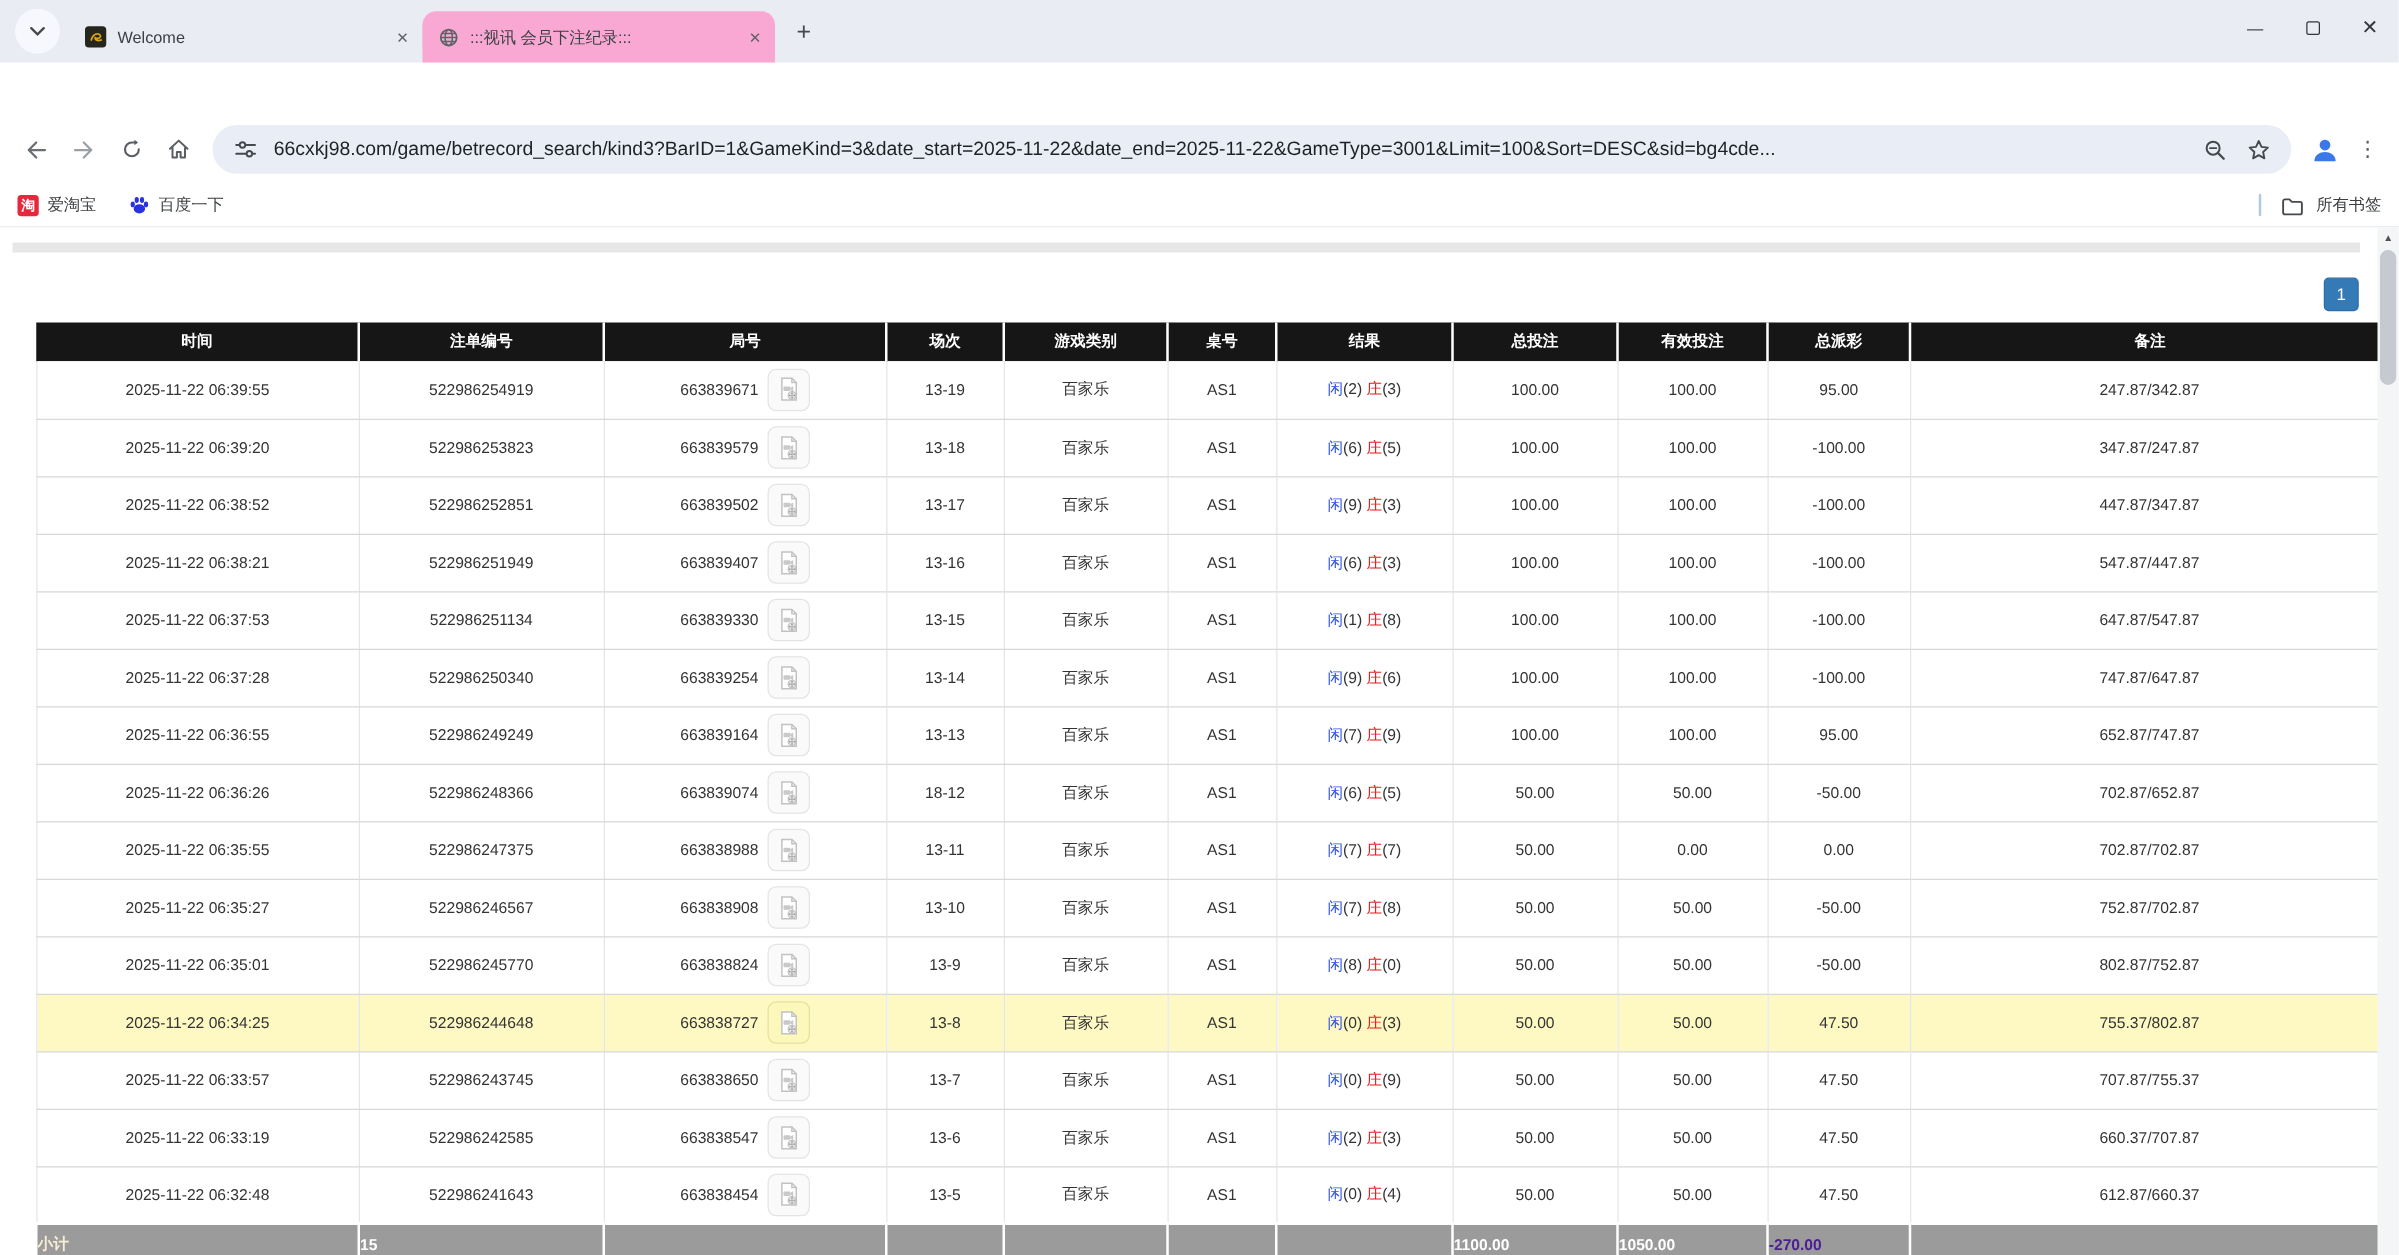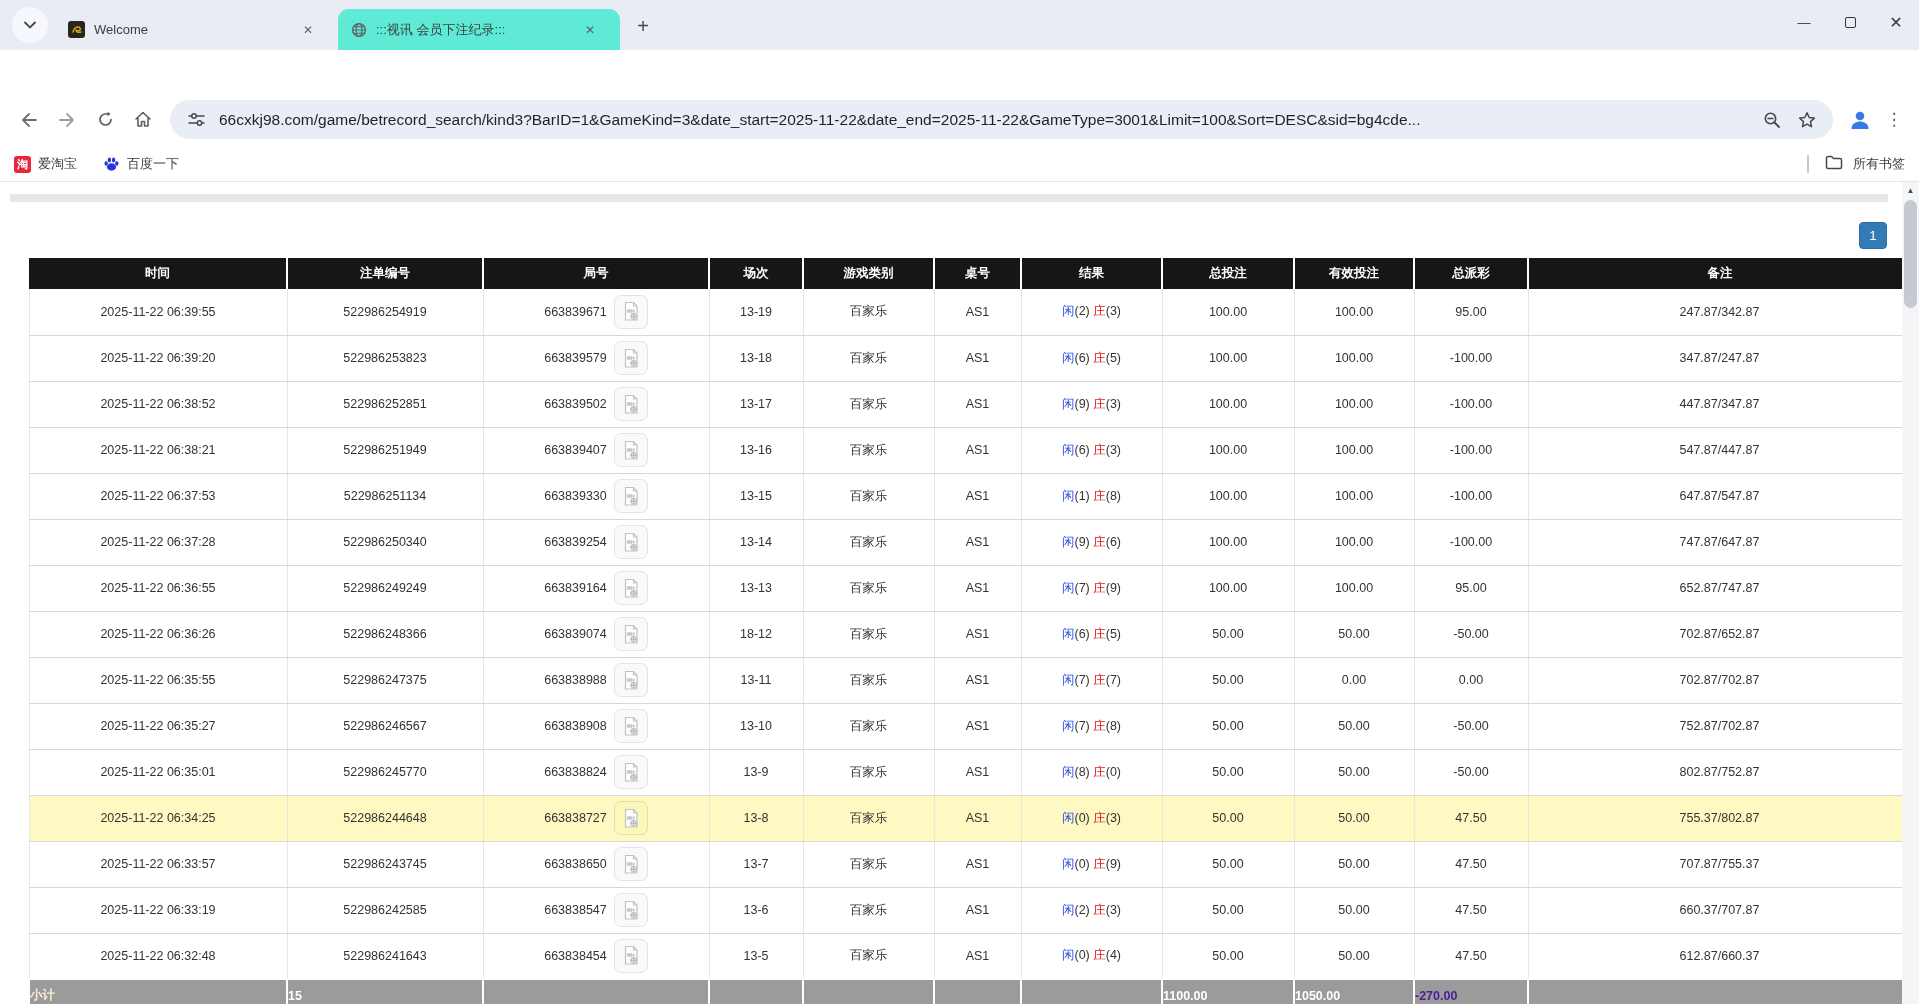--- a/index.html
+++ b/index.html
@@ -1,23 +1,23 @@
 <!DOCTYPE html>
 <html><head>
 <meta charset="utf-8">
 <style>
   * { margin:0; padding:0; box-sizing:border-box; font-family:"Liberation Sans","DejaVu Sans",sans-serif; }
   html,body { width:1919px; height:1004px; overflow:hidden; background:#fff; }
 
   
   .tabstrip { height:50px; background:#e9ecf3; display:flex; align-items:flex-end; padding:0 6px; position:relative; }
   .tab-search { width:36px; height:36px; border-radius:50%; background:#f6f8fd; display:flex; align-items:center; justify-content:center; margin:0 8px 7px 6px; color:#45494e; cursor:pointer; }
-  .tab { width:282px; height:41px; display:flex; align-items:center; gap:9px; padding:0 21px 0 12px; border-radius:11px 11px 0 0; color:#3c4043; font-size:13px; position:relative; }
+  .tab { width:282px; height:41px; display:flex; align-items:center; gap:9px; padding:0 7px 0 12px; border-radius:11px 11px 0 0; color:#3c4043; font-size:13px; position:relative; }
   .tab .sep { position:absolute; right:-1px; top:10px; height:20px; width:1px; background:#c4c7ce; }
-  .tab.active { background:#5eead4; }
+  .tab.active { background:#f9a8d4; }
   .tab-title { flex:1; white-space:nowrap; overflow:hidden; text-overflow:ellipsis; }
   .tab-close { width:18px; height:18px; border-radius:50%; display:flex; align-items:center; justify-content:center; font-size:12px; color:#5f6368; }
   .favicon { width:17px; height:17px; flex:0 0 auto; display:flex; align-items:center; justify-content:center; }
   .welcome-fav { background:#26261e; border-radius:3px; }
   .new-tab { width:30px; height:30px; margin:0 0 9px 8px; display:flex; align-items:center; justify-content:center; font-size:20px; color:#45494e; border-radius:50%; }
   .win-controls { position:absolute; right:0; top:0; height:44px; display:flex; }
   .win-btn { width:46px; height:44px; display:flex; align-items:center; justify-content:center; color:#33363a; font-size:13px; }
   .maxi-box { width:11px; height:11px; border:1.4px solid #33363a; border-radius:2px; }
 
   
@@ -26,21 +26,21 @@
   .omnibox { flex:1; height:39px; background:#e9edf6; border-radius:20px; display:flex; align-items:center; padding:0 14px; gap:11px; margin:0 8px; }
   .url-text { flex:1; font-size:15.5px; color:#1f2125; white-space:nowrap; overflow:hidden; }
   .omni-ico { display:flex; align-items:center; justify-content:center; width:24px; height:24px; }
   .profile-btn { width:38px; height:38px; border-radius:50%; display:flex; align-items:center; justify-content:center; }
   .menu-btn { width:30px; height:38px; display:flex; align-items:center; justify-content:center; color:#5a5f64; font-size:17px; letter-spacing:0; }
 
   
   .bookmarks { height:35px; background:#fff; border-bottom:1px solid #e4e6e9; display:flex; align-items:center; padding:0 14px; gap:26px; font-size:13px; color:#3c4043; }
   .bm { display:flex; align-items:center; gap:7px; }
   .bm-taobao { width:17px; height:17px; background:#e6273c; border-radius:3px; color:#fff; font-size:11px; display:flex; align-items:center; justify-content:center; font-weight:bold; }
-  .bm-right { margin-left:auto; display:flex; align-items:flex-start; gap:10px; }
+  .bm-right { margin-left:auto; display:flex; align-items:flex-end; gap:10px; }
   .bm-divider { width:2px; height:18px; background:#aecbe0; border-radius:1px; margin-right:6px; }
 
   
   .content { position:relative; height:864px; background:#fff; }
   .top-strip { position:absolute; top:12px; left:10px; width:1878px; height:8px; background:#e7e7e7; }
   .pagination { position:absolute; top:40px; right:32px; }
   .page-btn { min-width:28px; height:27px; background:#337ab7; border:1px solid #2e6da4; border-radius:4px; color:#fff; font-size:13.5px; display:flex; align-items:center; justify-content:center; padding:0 8px; }
 
   table.bet-table { position:absolute; top:76px; left:28px; width:1882px; border-collapse:collapse; table-layout:fixed; }
   .bet-table thead th { background:#161616; color:#fff; height:31px; font-size:12.5px; font-weight:bold; border-right:2px solid #fff; }

